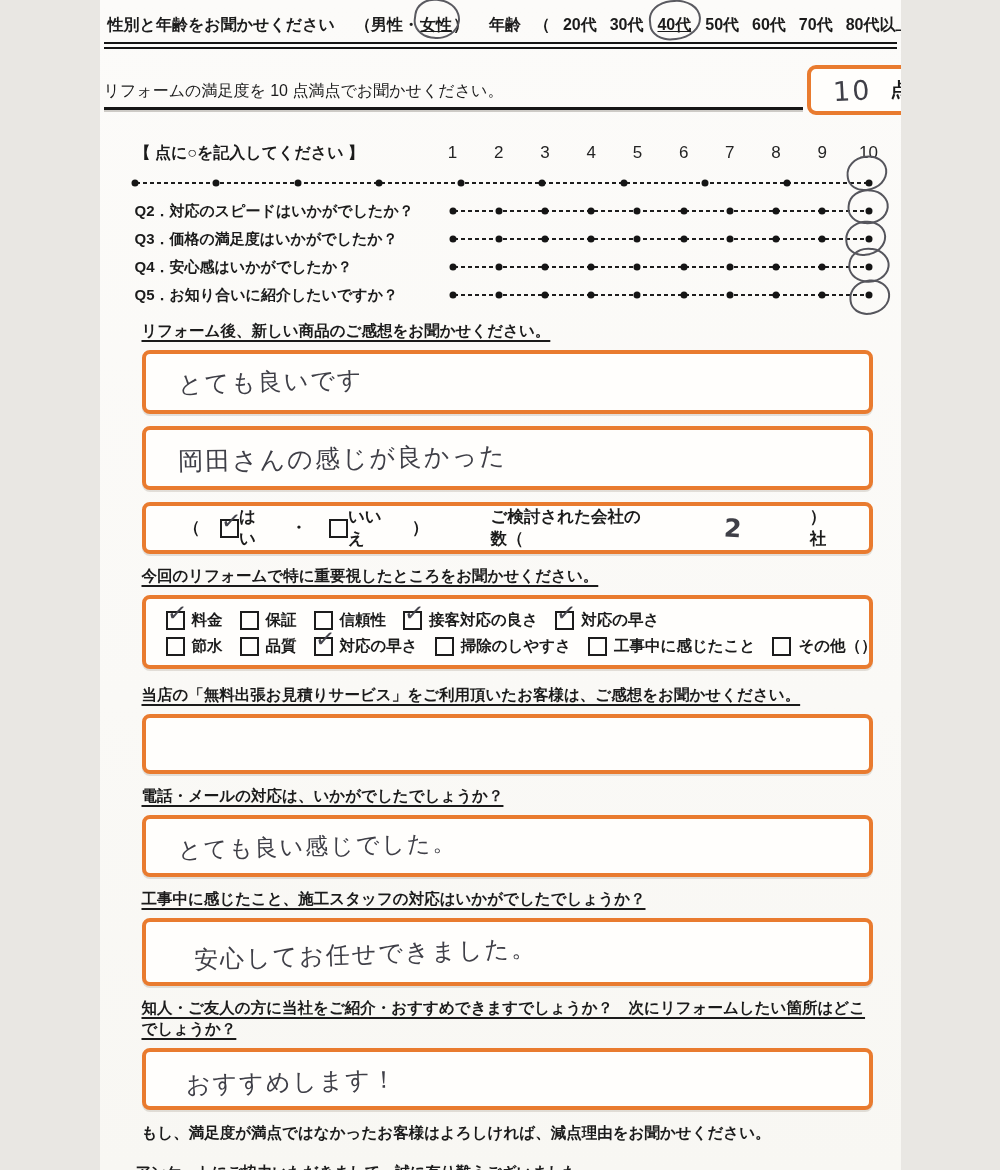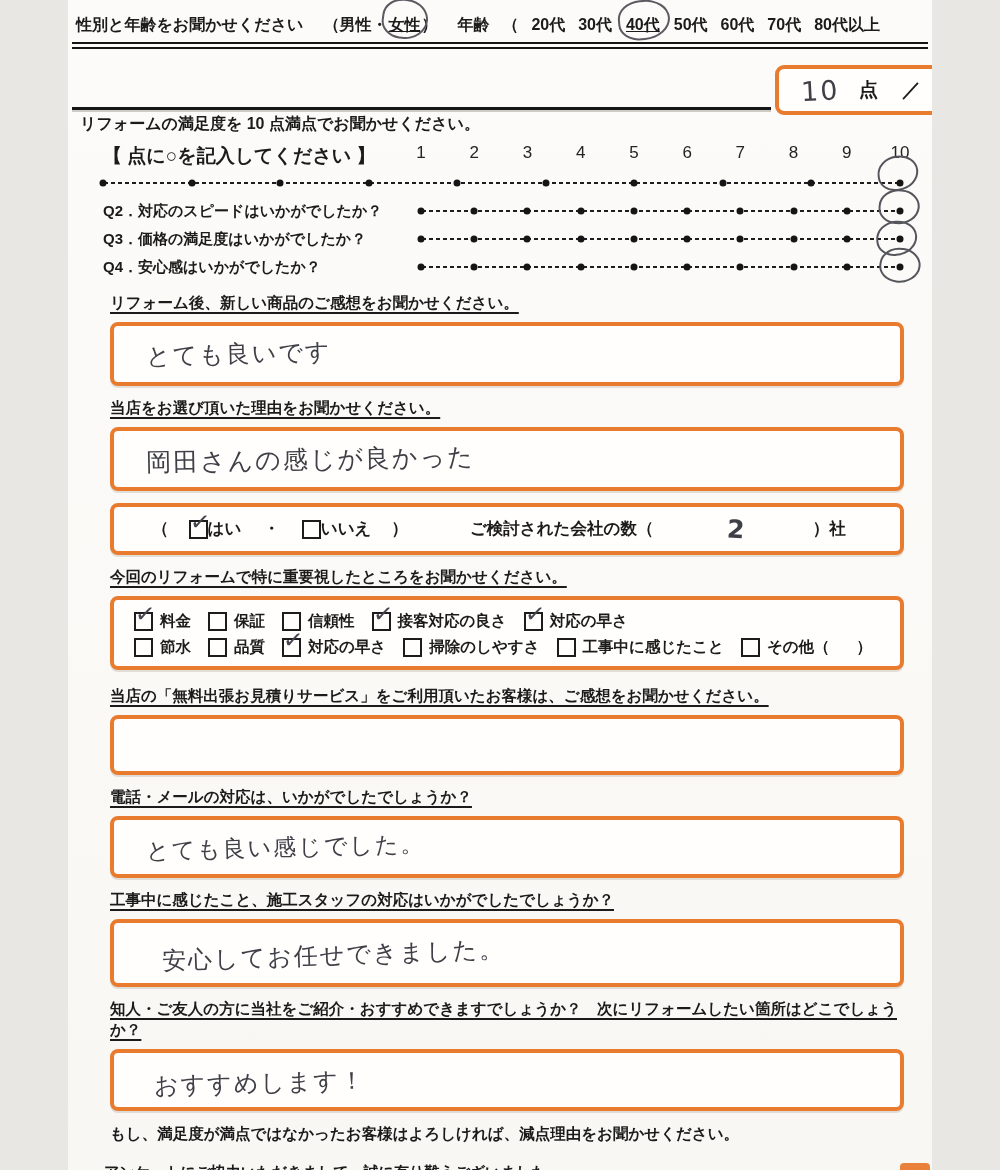--- a/index.html
+++ b/index.html
@@ -1,45 +1,45 @@
 <!DOCTYPE html>
 <html><head>
 <meta charset="utf-8">
 <style>
   html,body{margin:0;padding:0;background:#e9e7e3;}
   .page{
-    position:relative;width:864px;height:1170px;margin:0 auto;
+    position:relative;width:801px;height:1170px;margin:0 auto;
     background:linear-gradient(180deg,#fcfbf9 0%,#faf9f6 60%,#f8f7f3 100%);
     font-family:"Liberation Sans","DejaVu Sans",sans-serif;color:#1b1b1b;overflow:hidden;
   }
   .b{font-weight:700;}
   
   .top-line{display:flex;align-items:center;padding:15px 6px 0 8px;font-size:16px;font-weight:700;white-space:nowrap;}
   .top-line .gap-l{margin-left:20px;}
   .top-line .gap-s{margin-left:13px;}
   .circle-wrap{position:relative;display:inline-block;padding:0 1px;text-decoration:underline;}
   .circle-wrap .ring{position:absolute;border:2px solid #5a5a60;border-radius:48% 52% 55% 45%;pointer-events:none;}
   .ring-female{left:-5px;right:-7px;top:-16px;bottom:-3px;transform:rotate(7deg);}
   .ring-age{left:-7px;right:-9px;top:-15px;bottom:-4px;transform:rotate(-5deg);}
   .rule-double{margin:6px 4px 0 4px;height:3px;border-top:2px solid #151515;border-bottom:2px solid #151515;}
   
   .sat-row{position:relative;height:56px;margin-top:12px;}
-  .sat-q{position:absolute;left:12px;top:20px;font-size:16px;font-weight:700;margin-top:33px;}
+  .sat-q{position:absolute;left:4px;top:20px;font-size:16px;font-weight:400;}
   .sat-rule{position:absolute;left:4px;top:46px;width:699px;border-top:3px solid #161616;box-shadow:0 2px 0 rgba(120,115,105,.35);}
   .score-box{position:absolute;left:707px;top:4px;width:258px;height:42px;border:4px solid #e97b2f;border-radius:9px;background:#fffefc;display:flex;align-items:center;}
   .score-hand{margin-left:22px;width:52px;}
   .score-box .b{font-size:19px;}
   .score-unit{margin-left:6px;}
   .score-slash{margin-left:24px;}
   .score-max{margin-left:26px;}
   
   .rating{margin:26px 32px 0 35px;}
   .grid-head{display:flex;height:26px;}
   .grid-label{width:318px;flex:none;font-size:15px;font-weight:700;}
-  .grid-head .grid-label{font-size:19px;}
+  .grid-head .grid-label{font-size:16px;}
   .grid-scale{position:relative;flex:1;height:22px;}
   .num{position:absolute;top:0;transform:translateX(-50%);font-size:17px;font-weight:400;color:#242424;}
   .grid-row{display:flex;height:28px;align-items:center;}
   .scale-track{position:relative;flex:1;height:28px;}
   .leader{position:absolute;left:1px;right:1px;top:13px;height:2px;
     background-image:repeating-linear-gradient(90deg,#1d1d1d 0 4px,transparent 4px 7px);}
   .dot{position:absolute;top:14px;width:7px;height:7px;border-radius:50%;background:#151515;transform:translate(-50%,-50%);}
   .sel-circle{position:absolute;top:14px;width:37px;height:31px;border:2px solid #55555c;border-radius:52% 48% 55% 45%;background:transparent;}
   .grid-row:nth-of-type(2) .sel-circle{transform:translate(-55%,-78%) rotate(-7deg);}
   .grid-row:nth-of-type(3) .sel-circle{transform:translate(-52%,-62%) rotate(5deg);}
@@ -200,31 +200,49 @@
             <span class="dot" style="left: 44.4444%;"></span>
             <span class="dot" style="left: 55.5556%;"></span>
             <span class="dot" style="left: 66.6667%;"></span>
             <span class="dot" style="left: 77.7778%;"></span>
             <span class="dot" style="left: 88.8889%;"></span>
             <span class="dot" style="left: 100%;"></span>
           </div>
         <div class="sel-circle" style="left: 100%;"></div>
       </div>
     </div>
+    <div class="grid-row">
+      <div class="grid-label">Q5．お知り合いに紹介したいですか？</div>
+      <div class="scale-track">
+        <div class="leader"></div>
+        <div>
+            <span class="dot" style="left: 0%;"></span>
+            <span class="dot" style="left: 11.1111%;"></span>
+            <span class="dot" style="left: 22.2222%;"></span>
+            <span class="dot" style="left: 33.3333%;"></span>
+            <span class="dot" style="left: 44.4444%;"></span>
+            <span class="dot" style="left: 55.5556%;"></span>
+            <span class="dot" style="left: 66.6667%;"></span>
+            <span class="dot" style="left: 77.7778%;"></span>
+            <span class="dot" style="left: 88.8889%;"></span>
+            <span class="dot" style="left: 100%;"></span>
+          </div>
+        <div class="sel-circle" style="left: 100%;"></div>
+      </div>
+    </div>
   </div>
 
   <div class="sec">
     <span class="sec-label">リフォーム後、新しい商品のご感想をお聞かせください。</span>
     <div class="obox h56">
       <span class="hand">とても良いです</span>
     </div>
   </div>
 
   <div class="sec">
-    <span class="sec-label">当店をお選び頂いた理由をお聞かせください。</span>
     <div class="obox h56">
       <span class="hand" style="transform:rotate(-1deg);font-size:25px;">岡田さんの感じが良かった</span>
     </div>
   </div>
 
   <div class="sec">
     <div class="obox h44">
       <div class="comp-line">
         <span class="tok">（</span>
         <span class="cb on" style="margin-left:14px;">

